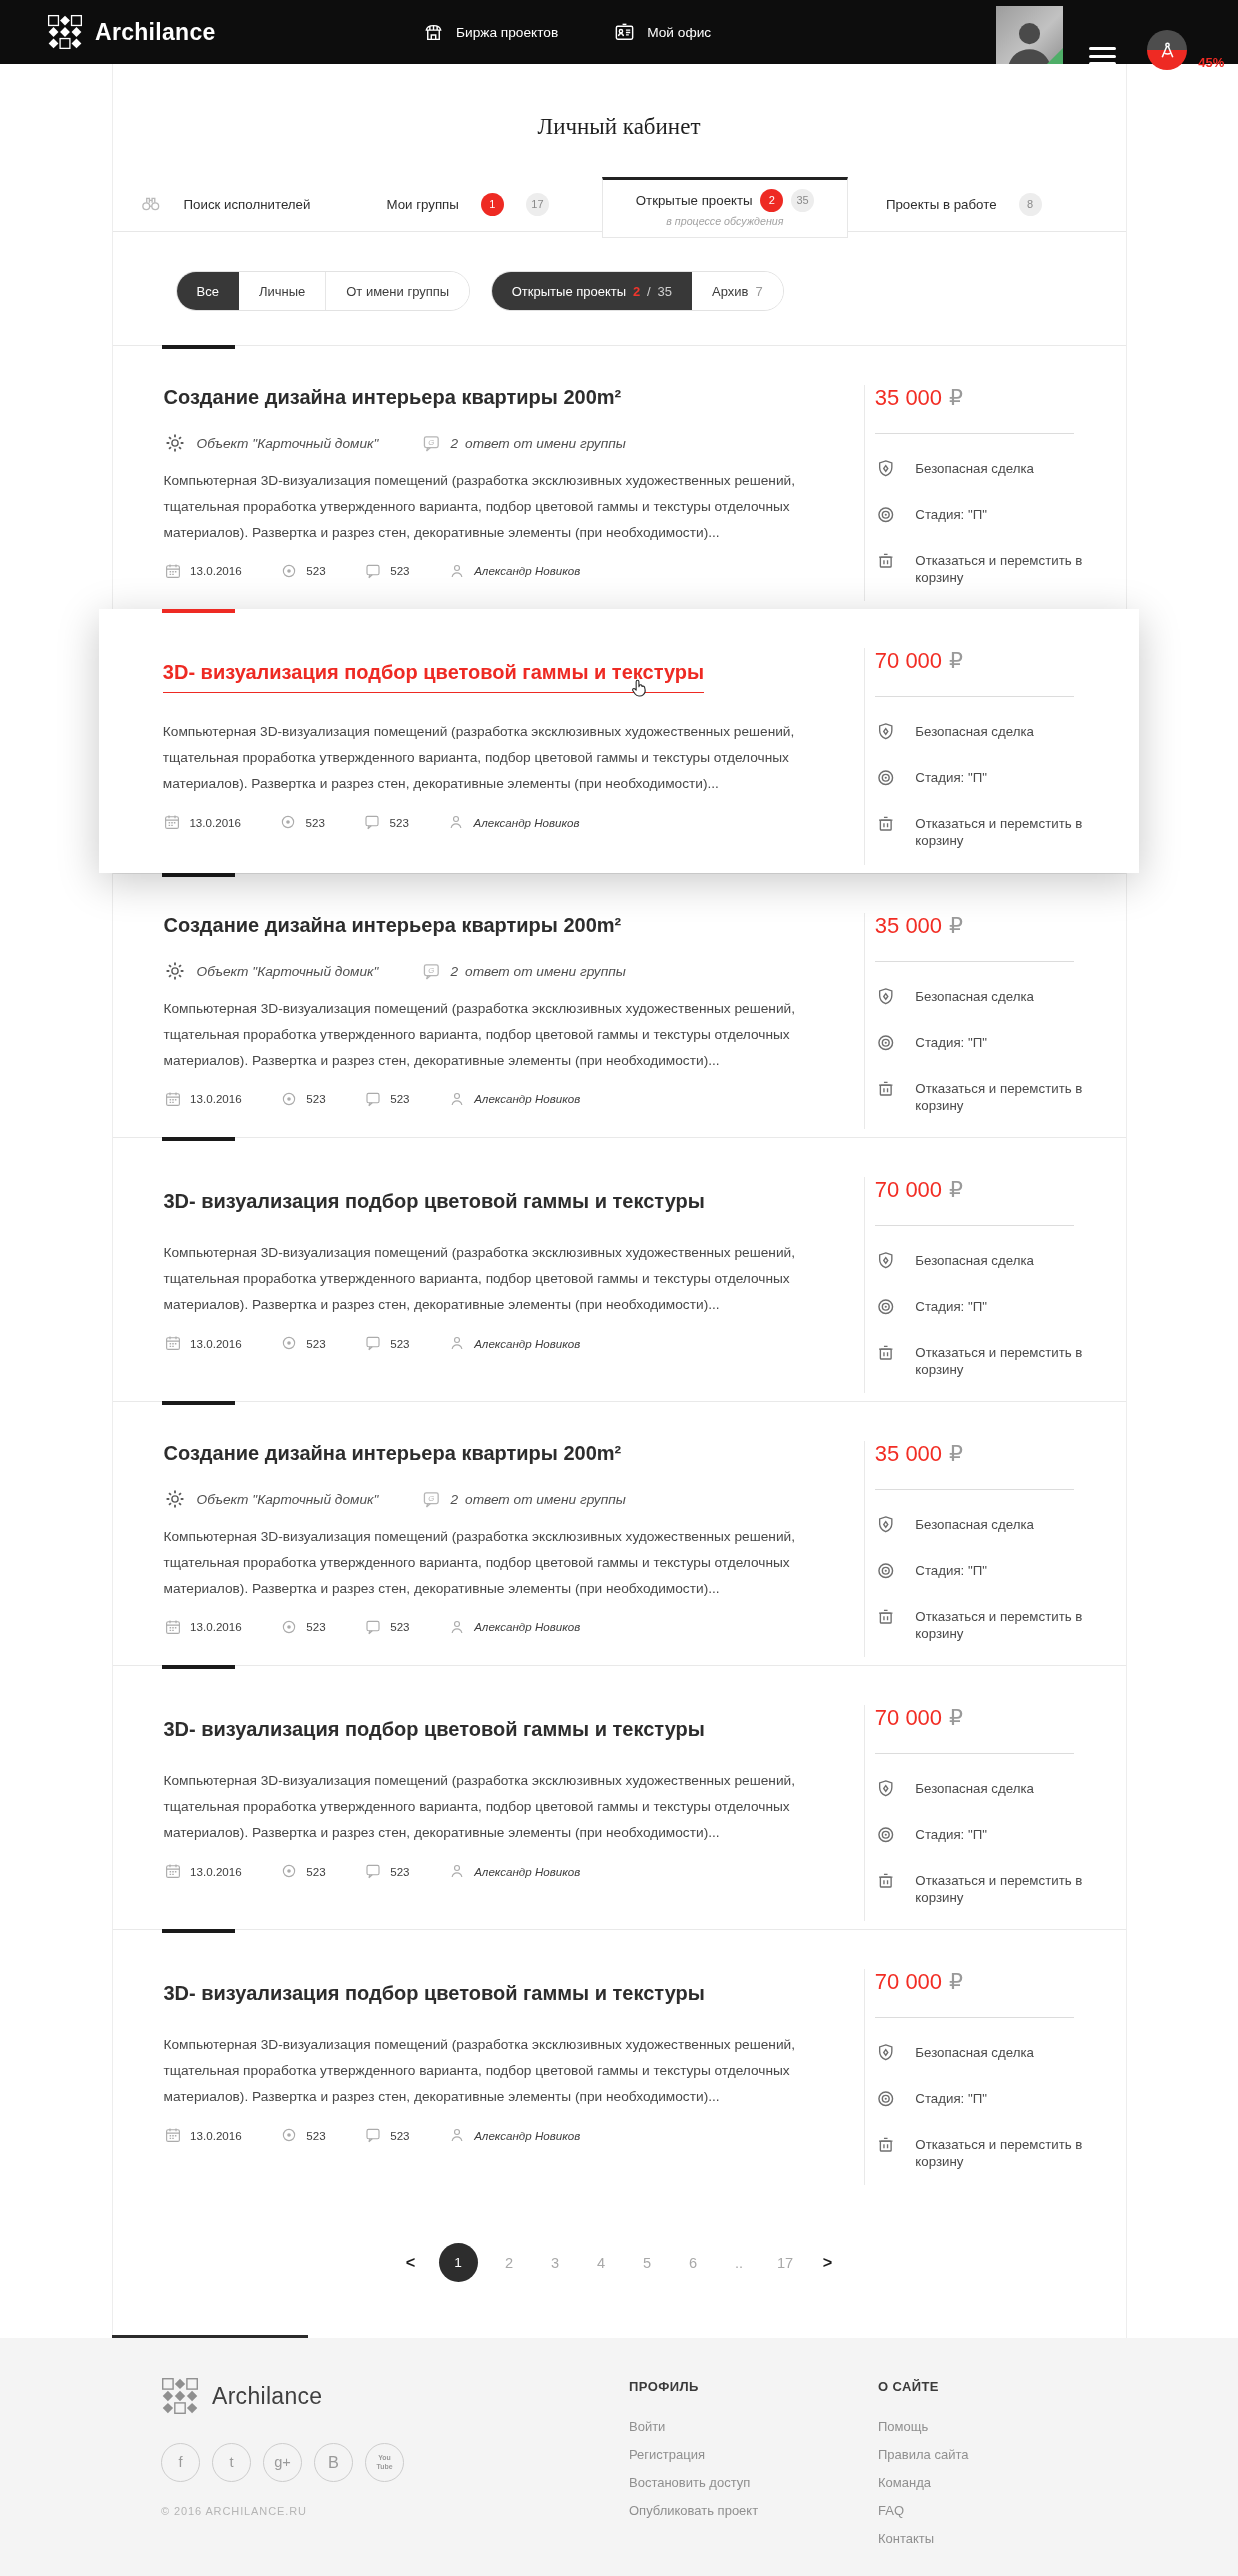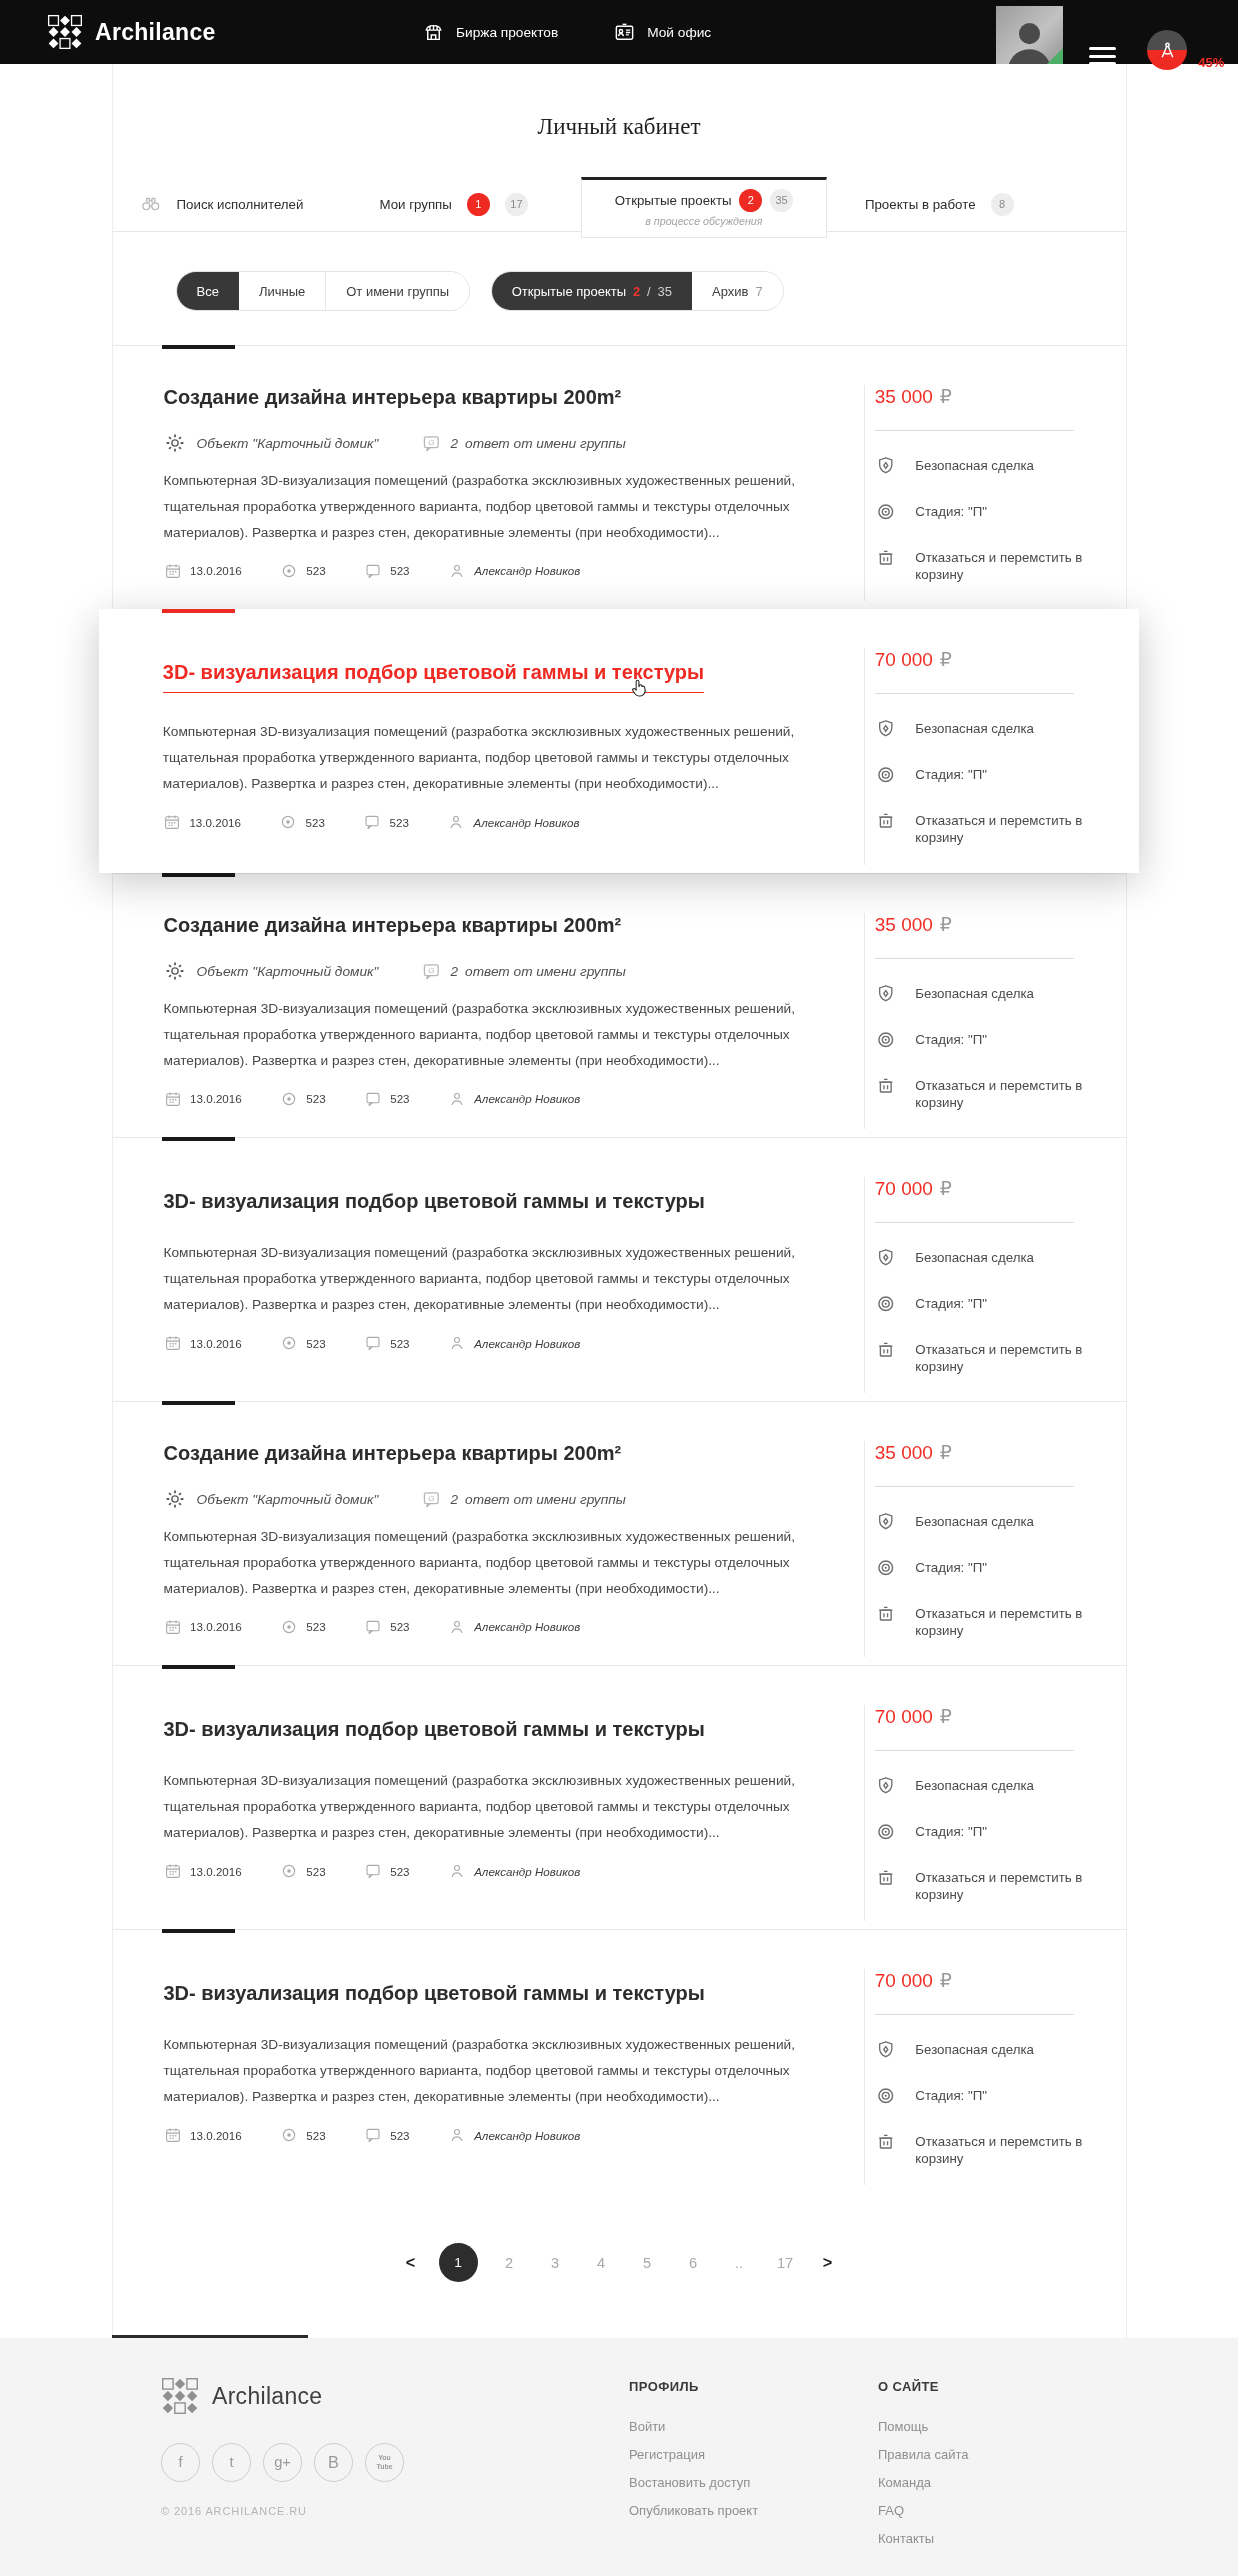--- a/index.html
+++ b/index.html
@@ -35,21 +35,21 @@
   
   .container { width:1015px; margin:0 auto; position:relative;
     border-left:0.9px solid #ededed; border-right:0.9px solid #ededed;
     padding:46px 0 56px; min-height:2274px; background:#fff; }
   .page-title { font-family:"Liberation Serif","DejaVu Serif",serif; font-weight:400;
     font-size:23px; line-height:34px; color:#1f1f1f; text-align:center; margin:0; }
 
   
   .tabs { display:flex; align-items:center; height:55px; margin-top:33px;
     border-bottom:0.9px solid #e7e7e7; }
-  .tab { display:flex; align-items:center; gap:15px; font-size:13.3px; color:#2e2e2e; cursor:pointer; }
+  .tab { display:flex; align-items:center; gap:22px; font-size:13.3px; color:#2e2e2e; cursor:pointer; }
   .tab .tab-icon { color:#b9b9b9; }
   .t1 { margin-left:27.5px; }
   .t2 { margin-left:76px; }
   .t3 { margin-left:53px; }
   .t4 { margin-left:38px; }
   .badge { width:23px; height:23px; border-radius:50%; font-size:11px;
     display:inline-flex; align-items:center; justify-content:center; }
   .badge.red { background:#ee2a23; color:#fff; }
   .badge.gray { background:#ededed; color:#8a8a8a; }
   .tab.active { flex-direction:column; justify-content:center; gap:3.4px;
@@ -88,21 +88,21 @@
   .card-desc { margin:13.7px 0 0; max-width:640px; font-size:13.7px; line-height:26px; color:#484848; }
   .card:not(.has-object) .card-desc { margin-top:26px; }
   .meta-row { display:flex; align-items:center; margin-top:16.3px; }
   .meta { display:flex; align-items:center; gap:8.6px; font-size:11.6px; color:#3e3e3e; margin-right:38px; }
   .meta .mico { color:#ababab; }
   .meta.author b { font-style:italic; font-weight:400; cursor:pointer; }
   .meta b { font-weight:400; }
 
   .card-side { flex:0 0 262px; width:262px; margin-left:auto; border-left:0.9px solid #e9e9e9;
     padding-left:10.3px; }
-  .price { font-size:19px; color:#f22d24; white-space:nowrap; }
+  .price { font-size:22px; color:#f22d24; white-space:nowrap; }
   .price .cur { color:#9a9a9a; margin-left:6.9px; }
   .side-divider { width:199px; height:0.9px; background:#dcdcdc; margin-top:22px; }
   .side-item { display:flex; align-items:flex-start; gap:19px; margin-top:26px;
     font-size:13.3px; color:#4a4a4a; line-height:1.35; max-width:240px; }
   .side-item .sico { color:#6e6e6e; flex:0 0 auto; margin-top:-1.7px; }
   .side-item.action { cursor:pointer; }
 
   
   .card.hovered { border-top:none; margin:0 -13.7px; padding-left:64px; padding-right:13.7px;
     box-shadow:0 8.6px 39px rgba(0,0,0,.22); z-index:2; }

